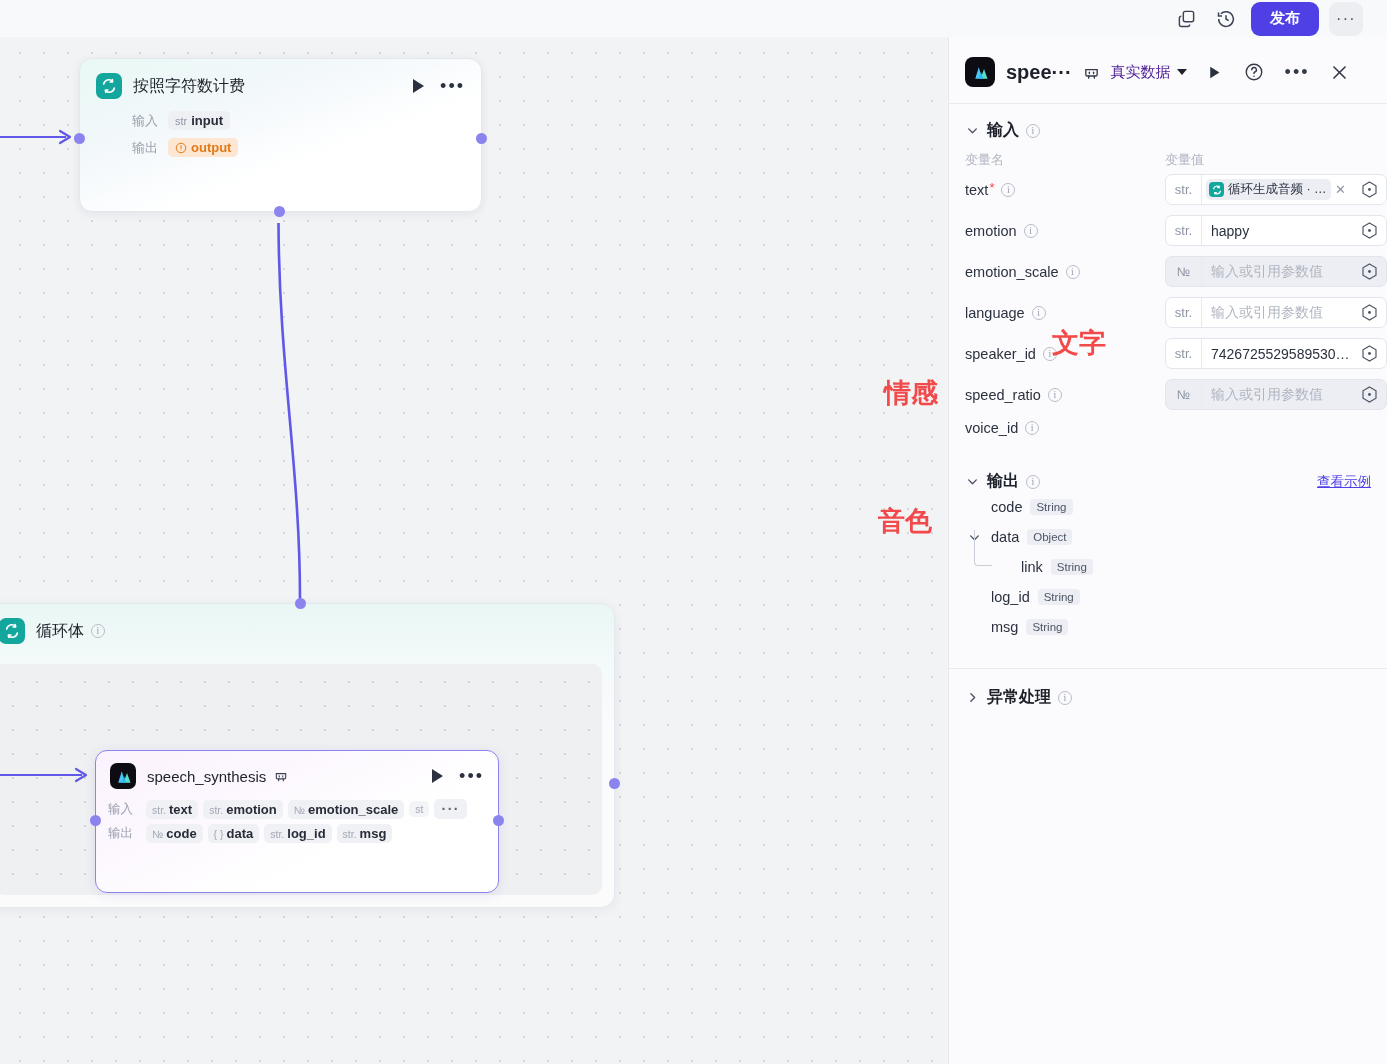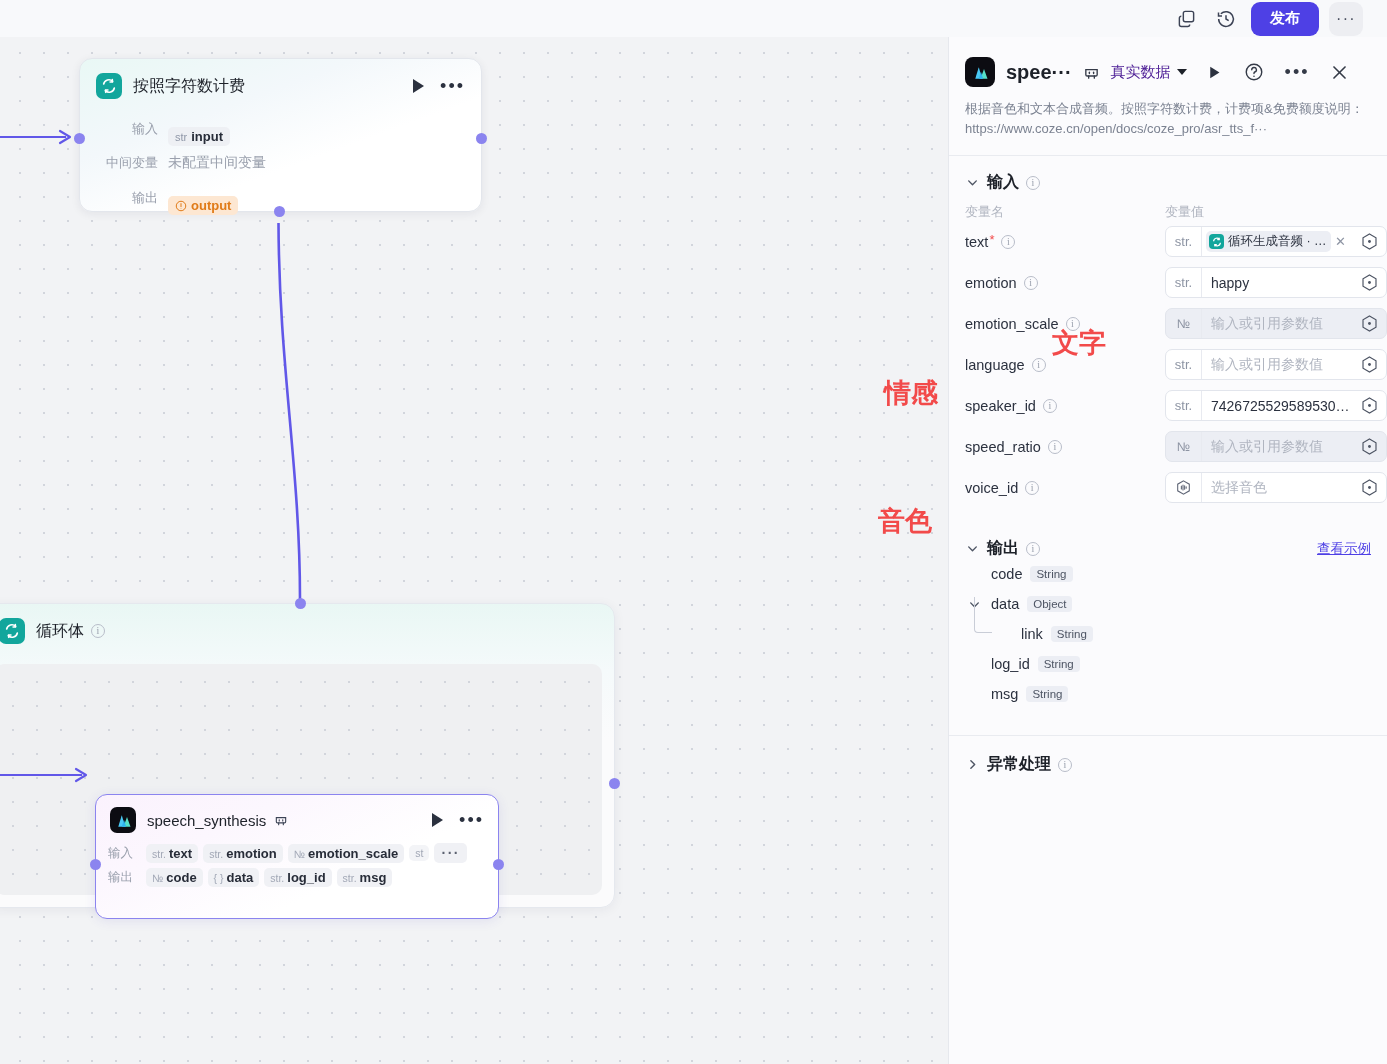--- a/index.html
+++ b/index.html
@@ -69,21 +69,21 @@
     cursor: pointer; margin-right: 16px;
   }
   .dots3 { color: #2b313f; font-size: 18px; letter-spacing: 2px; cursor: pointer; line-height: 8px; }
 
   .kv-rows { padding: 12px 16px 0 16px; }
   .kv-row { display: flex; align-items: center; margin-bottom: 8px; }
   .kv-key { width: 62px; text-align: right; color: #9aa0ad; font-size: 13px; flex: none; margin-right: 10px; }
   .chip {
     display: inline-flex; align-items: center; gap: 4px;
     border-radius: 5px; padding: 2px 7px; font-size: 13px; font-weight: 600;
-    background: #eef0f4; color: #272c38; margin-top: 16px;
+    background: #eef0f4; color: #272c38;
   }
   .chip .t { font-size: 11px; font-weight: 400; color: #9098a8; font-family: "Liberation Sans", sans-serif; }
   .chip-orange { background: #fde7d2; color: #e07b19; }
   .plain-gray { color: #9aa0ad; font-size: 14px; }
 
   
   .port {
     position: absolute; width: 11px; height: 11px; border-radius: 50%;
     background: #8b84ef; z-index: 6;
   }
@@ -101,26 +101,25 @@
     position: absolute; left: 12px; top: 60px; right: 12px; bottom: 12px;
     border-radius: 10px;
     background-color: #eff0f2;
     background-image: radial-gradient(circle, #d2d5dc 1px, transparent 1.2px);
     background-size: 24px 24px;
     background-position: 6px 6px;
   }
 
   
   #node-speech {
-    position: absolute; left: 95px; top: 713px; width: 404px; height: 125px;
+    position: absolute; left: 95px; top: 713px; width: 404px; height: 143px;
     border-radius: 12px;
     background: linear-gradient(155deg,#fbf2fd 0%, #fcf7fe 30%, #ffffff 65%, #ffffff 100%);
     border: 1.6px solid #8b84ef;
     box-shadow: 0 2px 12px rgba(70,60,190,.10);
-    margin-top: 44px;
   }
   #node-speech .node-head { padding: 12px 14px 0 14px; }
   #node-speech .node-title { font-size: 15px; }
   .flag-ico { margin-left: 8px; color: #3c4355; display: inline-flex; }
   .mini-rows { padding: 10px 12px 0 12px; }
   .mini-row { display: flex; align-items: center; margin-bottom: 5px; }
   .mini-key { color: #9aa0ad; font-size: 12.5px; width: 32px; flex: none; margin-right: 6px; }
   .mchip {
     display: inline-flex; align-items: baseline; gap: 3px;
     border-radius: 5px; padding: 2px 6px; font-size: 13px; font-weight: 600;
@@ -273,24 +272,20 @@
     </div>
     <div class="kv-rows">
       <div class="kv-row">
         <span class="kv-key">输入</span>
         <span class="chip">
           <span class="t">str</span>
           <span>input</span>
         </span>
       </div>
       <div class="kv-row">
-        <span class="kv-key">中间变量</span>
-        <span class="plain-gray">未配置中间变量</span>
-      </div>
-      <div class="kv-row">
         <span class="kv-key">输出</span>
         <span class="chip chip-orange">
           <svg width="12" height="12" viewBox="0 0 24 24" fill="none" stroke="#e07b19" stroke-width="2">
             <circle cx="12" cy="12" r="9.5"></circle>
               <path d="M12 7.2v6" stroke-linecap="round"></path>
               <circle cx="12" cy="16.6" r=".9" fill="#e07b19" stroke="none"></circle>
           </svg>
           <span>output</span>
         </span>
       </div>
@@ -428,21 +423,20 @@
         </svg>
       </span>
       <span class="ph-ico" style="margin-left:10px; font-size:18px; letter-spacing:2px; line-height:8px;">•••</span>
       <span class="ph-ico" style="margin-left:10px;">
         <svg width="19" height="19" viewBox="0 0 24 24" fill="none" stroke="currentColor" stroke-width="2" stroke-linecap="round">
           <path d="M5 5 L19 19"></path>
             <path d="M19 5 L5 19"></path>
         </svg>
       </span>
     </div>
-    <div id="panel-desc">根据音色和文本合成音频。按照字符数计费，计费项&amp;免费额度说明：https://www.coze.cn/open/docs/coze_pro/asr_tts_f···</div>
   </div>
 
   <div class="sect-divider"></div>
 
   <div id="panel-body">
 
     <div class="sect-head">
       <span class="chev">
         <svg width="13" height="13" viewBox="0 0 24 24" fill="none" stroke="currentColor" stroke-width="2.6" stroke-linecap="round" stroke-linejoin="round">
             <path d="M5 9 L12 16 L19 9"></path>
@@ -569,35 +563,20 @@
           </svg>
         </span>
       </div>
     </div>
 
     <div class="in-row">
       <div class="in-name">
         <span>voice_id</span>
         <span class="info-i">i</span>
       </div>
-      <div class="in-ctl">
-        <span class="type-tag voice">
-          <svg width="17" height="17" viewBox="0 0 24 24" fill="none" stroke="currentColor" stroke-width="1.5">
-            <path d="M12 2.6 L20.2 7.3 V16.7 L12 21.4 L3.8 16.7 V7.3 Z"></path>
-            <path d="M9 10v4M11.3 8.4v7.2M13.6 9.4v5.2M15.8 11v2" stroke-linecap="round"></path>
-          </svg>
-        </span>
-        <span class="in-val ph">选择音色</span>
-        <span class="hexbtn">
-          <svg width="19" height="19" viewBox="0 0 24 24" fill="none" stroke="#4e5564" stroke-width="1.5">
-            <path d="M12 2.6 L20.2 7.3 V16.7 L12 21.4 L3.8 16.7 V7.3 Z"></path>
-              <circle cx="12" cy="12" r="1.8" fill="#4e5564" stroke="none"></circle>
-          </svg>
-        </span>
-      </div>
     </div>
 
     <div class="sect-head" style="margin-top:14px;">
       <span class="chev">
         <svg width="13" height="13" viewBox="0 0 24 24" fill="none" stroke="currentColor" stroke-width="2.6" stroke-linecap="round" stroke-linejoin="round">
             <path d="M5 9 L12 16 L19 9"></path>
           </svg>
       </span>
       <span class="sect-title">输出</span>
       <span class="info-i">i</span>

